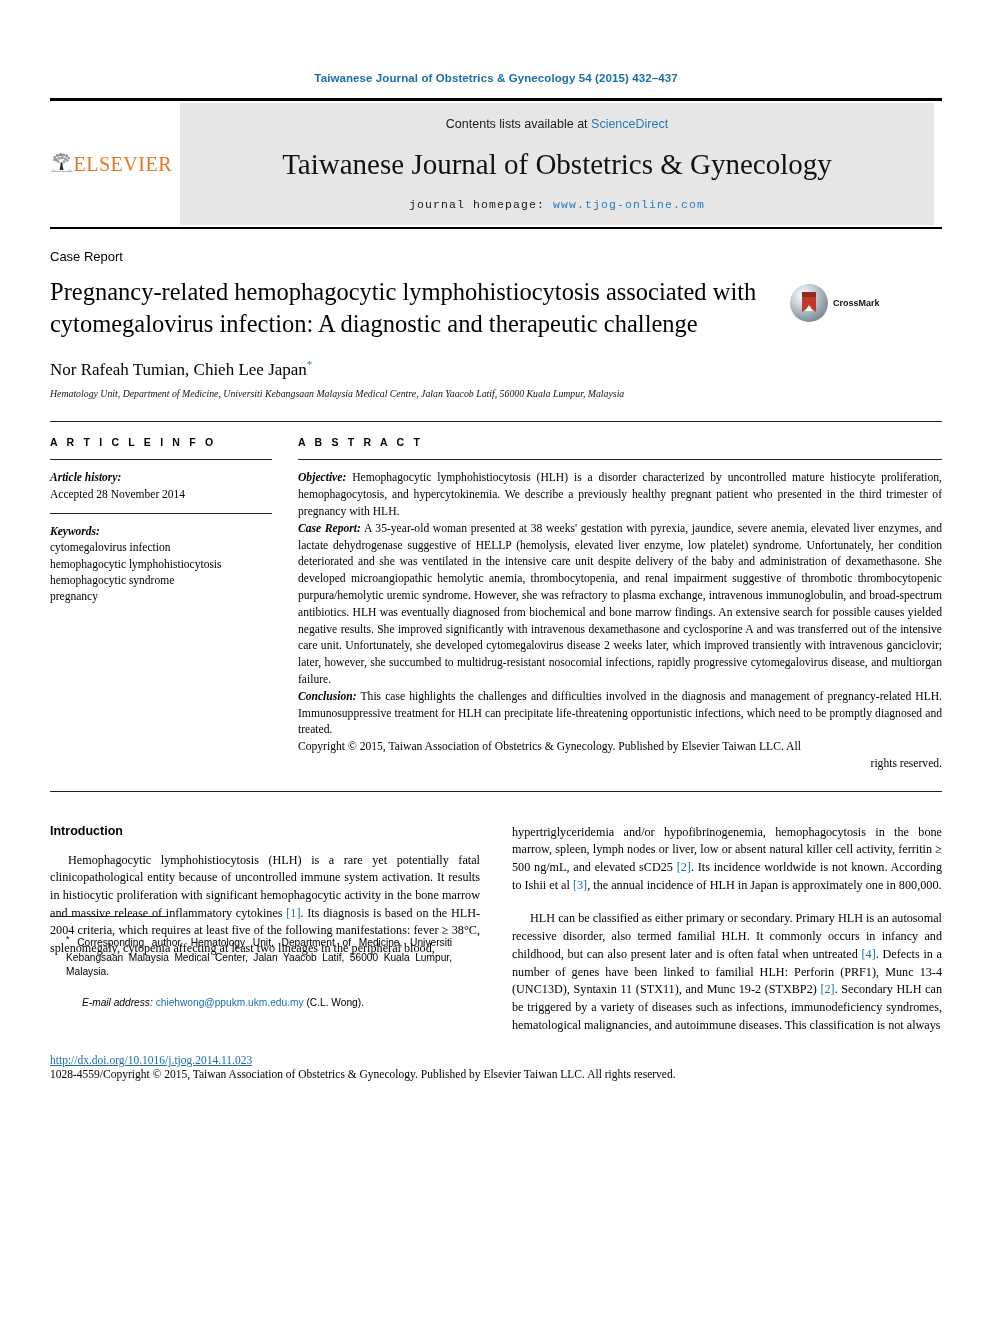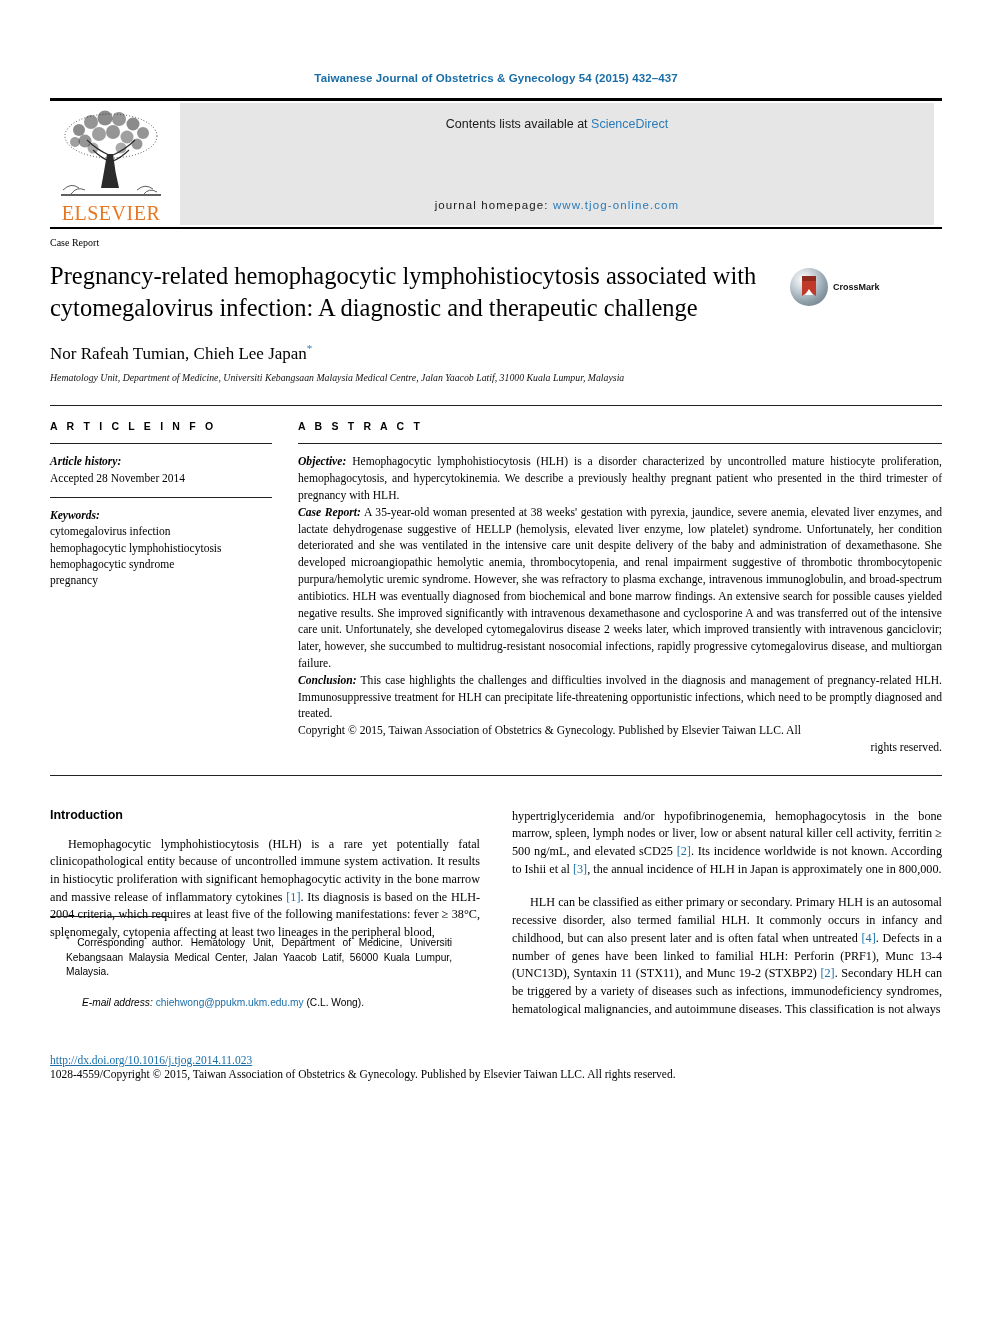--- a/index.html
+++ b/index.html
@@ -32,21 +32,21 @@
   .masthead {
     display: flex;
     align-items: stretch;
     height: 122px;
     margin-top: 2px;
   }
   .elsevier-logo {
     width: 122px;
     flex: 0 0 122px;
     display: flex;
-    flex-direction: column;
+    flex-direction: row;
     justify-content: flex-end;
     align-items: center;
     padding-bottom: 2px;
   }
   .tree-svg { display:block; }
   .elsevier-word {
     font-family: "Liberation Serif", serif;
     font-size: 20px;
     letter-spacing: .5px;
     color: #E87722;
@@ -70,21 +70,21 @@
   }
   .contents-line .sd { color: #2b7bb9; }
   .journal-title {
     font-family: "Liberation Serif", serif;
     font-size: 29px;
     color: #111;
     line-height: 1.1;
     text-align: center;
   }
   .homepage-line {
-    font-family: Liberation Sans, sans-serif;
+    font-family: Liberation Mono, monospace;
     font-size: 11.5px;
     letter-spacing: 1.1px;
     color: #1a1a1a;
   }
   .homepage-line .url { color: #2b7bb9; }
   .cover-thumb {
     width: 96px;
     flex: 0 0 96px;
     border: 1px solid #b9b9b9;
     background: linear-gradient(180deg,#f3e9cf 0%, #ddeaea 32%, #a9d4dd 62%, #cfe6ec 88%, #ffffff 100%);
@@ -104,23 +104,23 @@
   .cover-wave { position: absolute; left: 0; right: 0; top: 74px; height: 34px; }
   .cover-foot { position: absolute; left: 5px; right: 5px; bottom: 5px; display: flex; align-items: flex-end; gap: 3px; }
   .cover-foot-logo { width: 14px; height: 16px; background: #4b4b4b; opacity: .75; }
   .cover-foot-bars { flex: 1; }
   .cover-foot-bars div { height: 2px; background: #3c3c3c; opacity: .7; margin-bottom: 1.5px; }
 
   .masthead-rule-bottom { border-top: 2px solid #000; margin-top: 2px; }
 
   
   .doctype {
-    font-family: Liberation Serif, serif;
-    font-size: 10px;
-    margin-top: 8px;
+    font-family: Liberation Sans, sans-serif;
+    font-size: 13px;
+    margin-top: 20px;
   }
   .title-row { display: flex; align-items: flex-start; margin-top: 12px; }
   .title {
     flex: 1 1 auto;
     font-family: "Liberation Serif", serif;
     font-size: 24.5px;
     line-height: 1.30;
     font-weight: normal;
     margin: 0;
     padding-right: 18px;
@@ -272,20 +272,21 @@
           </g>
         </g>
       </svg>
       <div class="elsevier-word">ELSEVIER</div>
     </div>
 
     <div class="masthead-center">
       <div class="contents-line">
         <span>Contents lists available at </span><span class="sd">ScienceDirect</span>
       </div>
+      <div class="journal-title">Taiwanese Journal of Obstetrics &amp; Gynecology</div>
       <div class="homepage-line">
         <span>journal homepage: </span><span class="url">www.tjog-online.com</span>
       </div>
     </div>
 
   </div>
 
   <div class="masthead-rule-bottom"></div>
 
   <div class="doctype">Case Report</div>
@@ -301,21 +302,21 @@
         </svg>
       </div>
       <span class="crossmark-word">CrossMark</span>
     </div>
   </div>
 
   <div class="authors">
     <span>Nor Rafeah Tumian, Chieh Lee Japan</span><sup>*</sup>
   </div>
 
-  <div class="affiliation">Hematology Unit, Department of Medicine, Universiti Kebangsaan Malaysia Medical Centre, Jalan Yaacob Latif, 31000 Kuala Lumpur, Malaysia</div>
+  <div class="affiliation">Hematology Unit, Department of Medicine, Universiti Kebangsaan Malaysia Medical Centre, Jalan Yaacob Latif, 56000 Kuala Lumpur, Malaysia</div>
 
   <div class="ia-rule-top"></div>
 
   <div class="ia">
 
     <div class="col-info">
       <div class="sec-label">A R T I C L E   I N F O</div>
       <div class="sec-rule"></div>
       <div class="info-block">
         <div class="ititle">Article history:</div>

